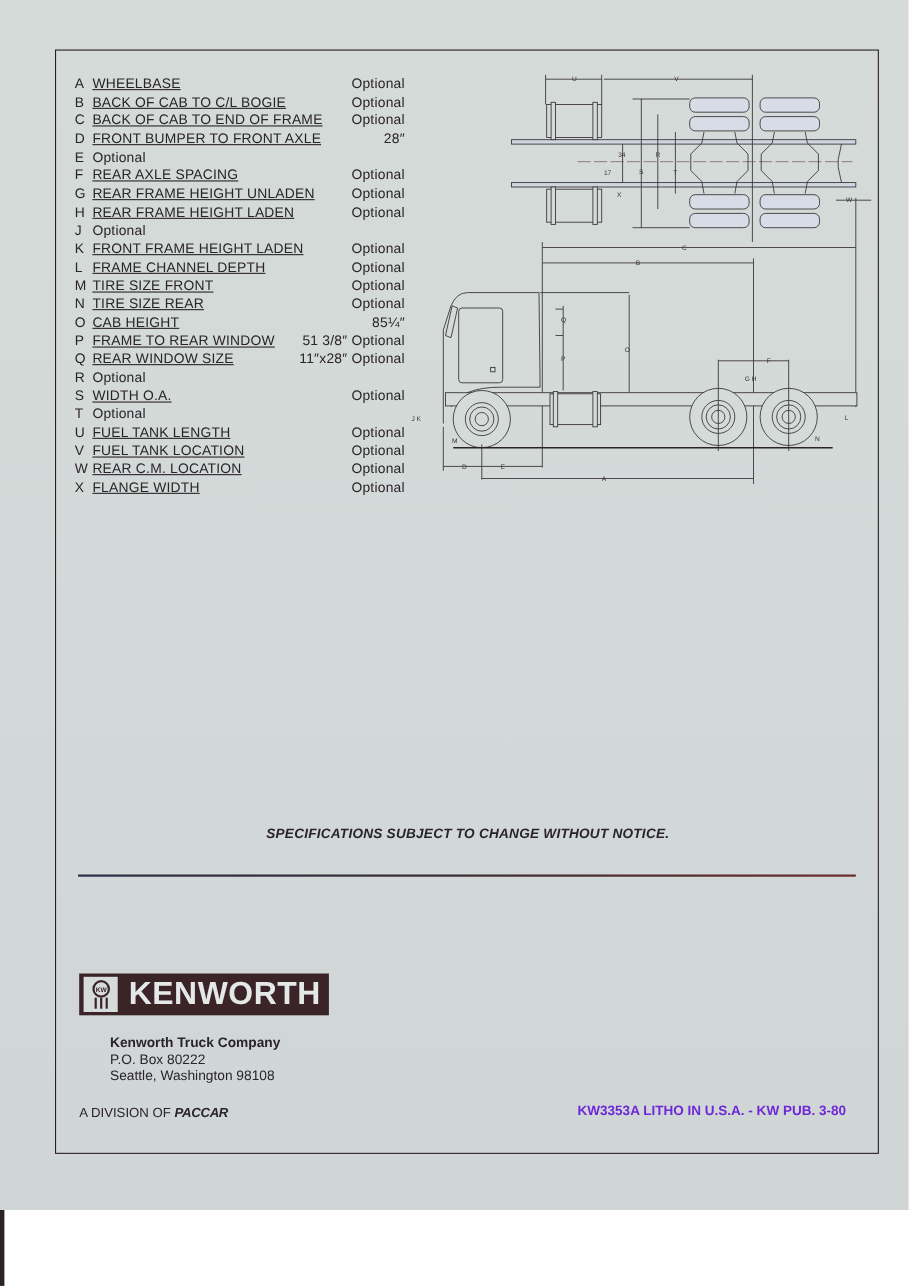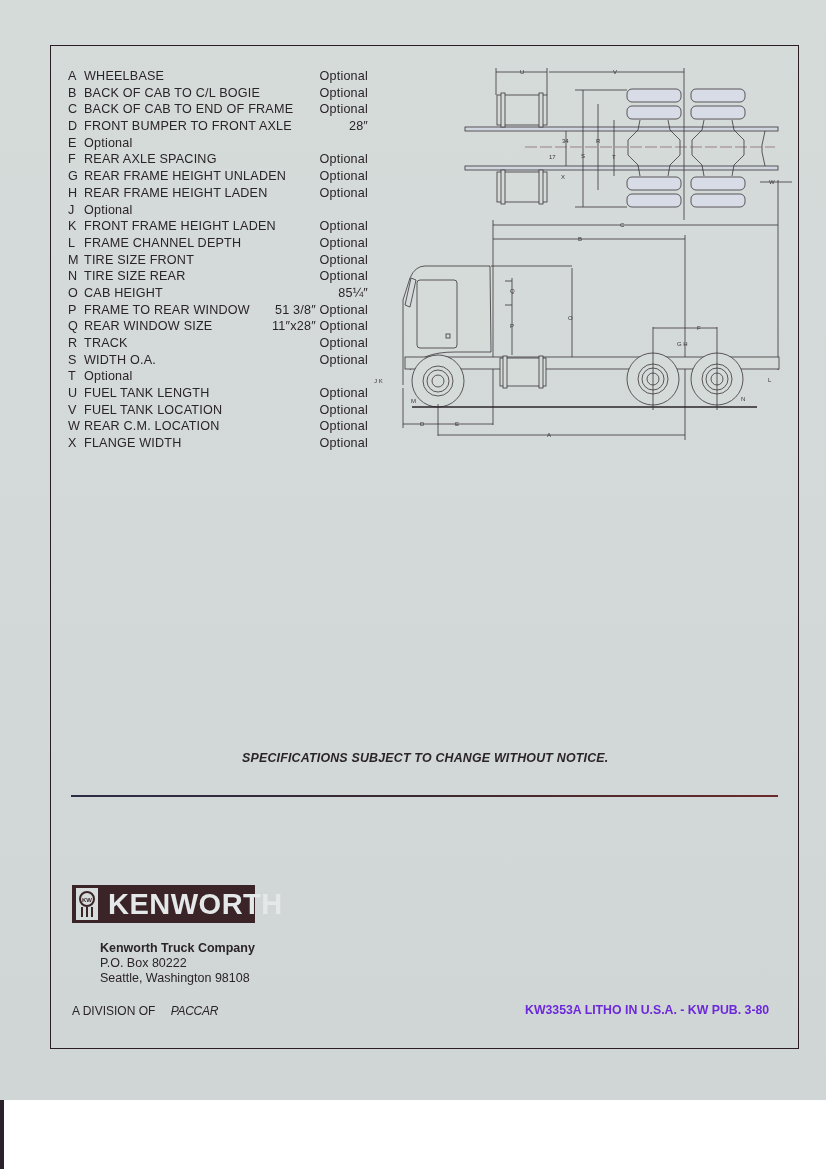--- a/index.html
+++ b/index.html
@@ -19,46 +19,46 @@
     position: absolute; left: 50px; top: 45px; width: 749px; height: 1004px;
     border: 1.5px solid #2a1e24;
     box-sizing: border-box;
   }
   .spec-list {
     position: absolute; left: 68px; top: 68px; width: 300px;
     font-size: 12.6px; color: #2a2428; letter-spacing: 0.2px;
   }
   .spec-row { display: flex; height: 16.7px; line-height: 16.7px; white-space: nowrap; }
   .spec-letter { width: 16px; }
-  .spec-label { flex: 1; }
+  .spec-label { flex: 1; text-decoration: underline; }
   .spec-value { text-align: right; }
   .diagram { position: absolute; left: 360px; top: 60px; width: 440px; height: 390px; }
   .notice {
     position: absolute; left: 242px; top: 751px;
     font-size: 12.4px; font-style: italic; font-weight: bold; color: #2a2428; letter-spacing: 0.2px; text-align: center;
   }
   .rule {
     position: absolute; left: 71px; top: 795px; width: 707px; height: 2px;
     background: linear-gradient(90deg, #2c2c48, #3a2a30 50%, #6a2a2a);
   }
   .logo {
-    position: absolute; left: 72px; top: 885px; width: 183px; height: 38px;
+    position: absolute; left: 72px; top: 885px; width: 227px; height: 38px;
     background: #3a2428; display: flex; align-items: center;
   }
   .logo-emblem {
     width: 31px; height: 32px; margin-left: 4px; background: #d6dcdb;
     display: flex; align-items: center; justify-content: center;
   }
   .logo-text {
     color: #e4e8e8; font-weight: bold; font-size: 29px; margin-left: 10px; letter-spacing: 0.5px;
   }
   .address { position: absolute; left: 72px; top: 941px; font-size: 12.5px; color: #2a2428; line-height: 15px; margin-left: 28px; }
   .address .company { font-weight: bold; }
   .division { position: absolute; left: 72px; top: 1004px; font-size: 12px; color: #2a2428; }
-  .division .paccar { font-weight: normal; font-style: italic; letter-spacing: -0.3px; margin-left: 12px; }
+  .division .paccar { font-weight: bold; font-style: italic; letter-spacing: -0.3px; }
   .pub { position: absolute; left: 525px; top: 1003px; font-size: 12.3px; font-weight: bold; color: #6d28d9; }
 </style>
 </head>
 <body>
 
 <div class="sheet"></div>
 <div class="left-edge"></div>
 <div class="frame"></div>
 
 <div class="spec-list" id="spec-list">
@@ -135,21 +135,20 @@
       <span class="spec-label">FRAME TO REAR WINDOW</span>
       <span class="spec-value">51 3/8″ Optional</span>
     </div>
     <div class="spec-row">
       <span class="spec-letter">Q</span>
       <span class="spec-label">REAR WINDOW SIZE</span>
       <span class="spec-value">11″x28″ Optional</span>
     </div>
     <div class="spec-row">
       <span class="spec-letter">R</span>
-      <span class="spec-label">TRACK</span>
       <span class="spec-value">Optional</span>
     </div>
     <div class="spec-row">
       <span class="spec-letter">S</span>
       <span class="spec-label">WIDTH O.A.</span>
       <span class="spec-value">Optional</span>
     </div>
     <div class="spec-row">
       <span class="spec-letter">T</span>
       <span class="spec-value">Optional</span>

